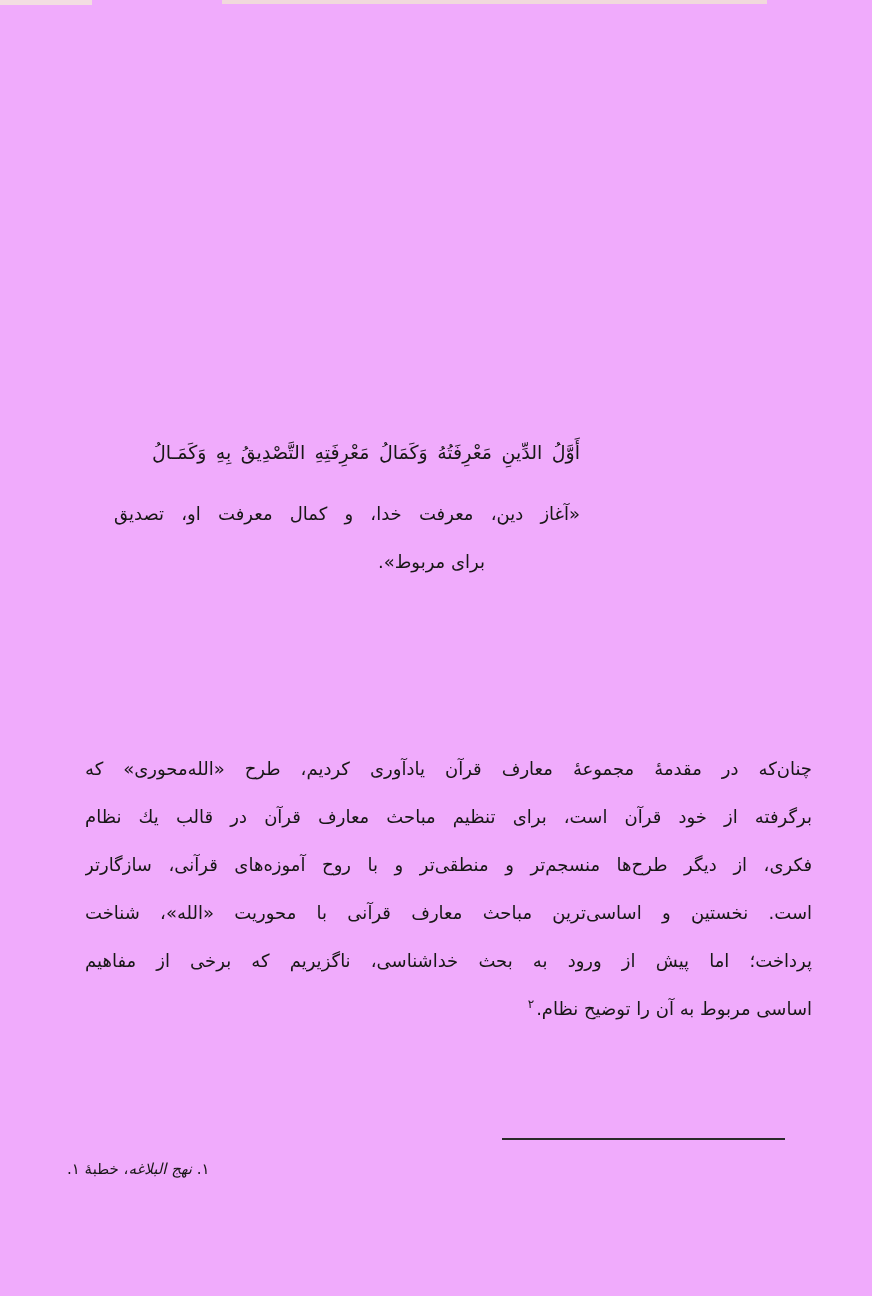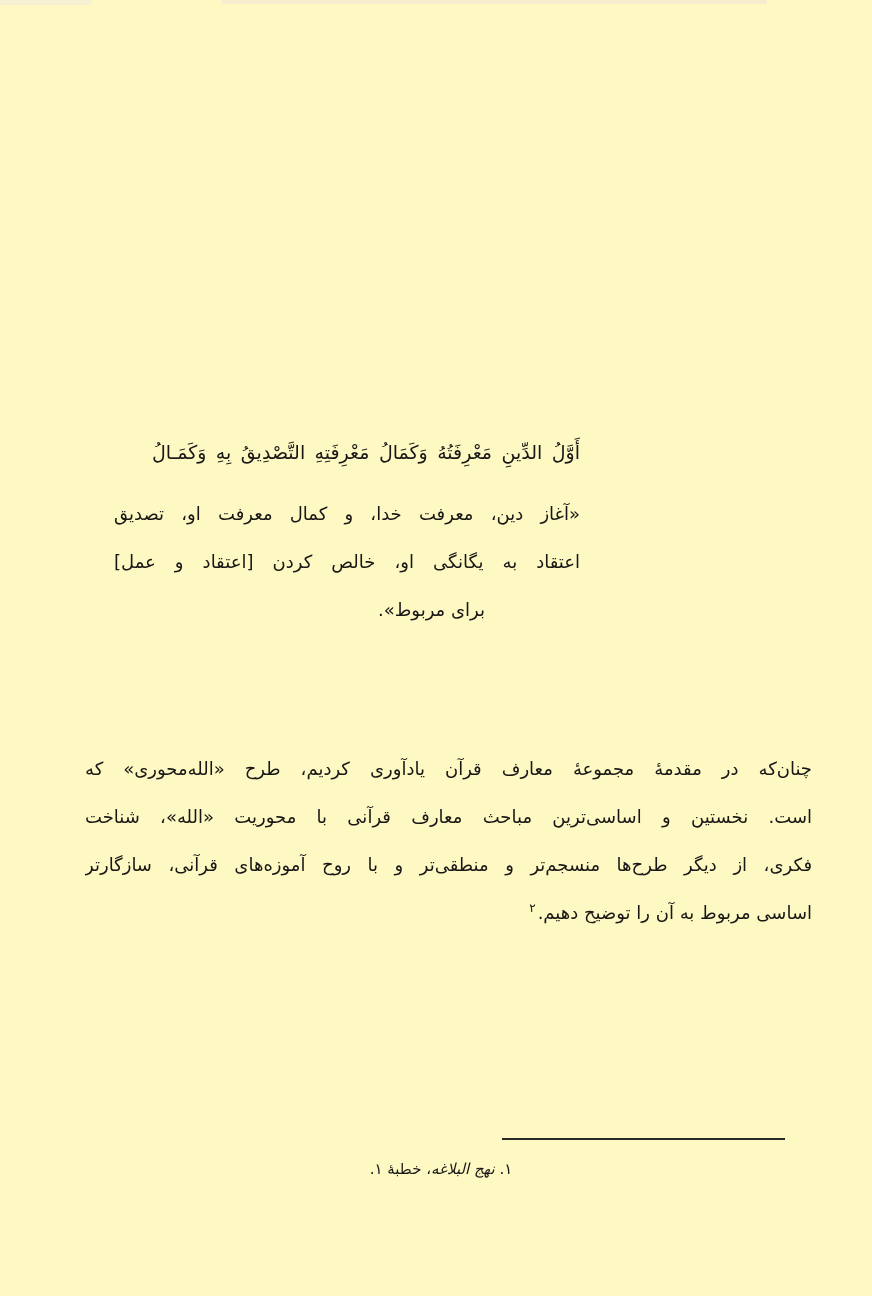--- a/index.html
+++ b/index.html
@@ -4,21 +4,21 @@
 <style>
   html, body {
     margin: 0;
     padding: 0;
     background: #ffffff;
   }
   .page {
     position: relative;
     width: 872px;
     height: 1296px;
-    background: #fef9c3;
+    background: #f0abfc;
     overflow: hidden;
     font-family: "DejaVu Sans", sans-serif;
     color: #181716;
     direction: rtl;
   }
   
   .artifact-top-mid {
     position: absolute; top: 0; left: 222px; width: 545px; height: 4px;
     background: #f1e8d2; opacity: .75;
   }
@@ -94,21 +94,21 @@
   }
   .footnotes {
     position: absolute;
     top: 1150px;
     right: 57px;
     width: 748px;
   }
   .footnote-line {
     font-size: 15px;
     line-height: 39px;
-    text-align: center;
+    text-align: left;
     white-space: nowrap;
     overflow: hidden;
   }
   .fn-source-title { font-style: italic; }
 </style>
 </head>
 <body>
 
 <div class="page">
 
@@ -116,31 +116,32 @@
   <div class="artifact-top-left"></div>
 
   <div class="quote-block">
     <div class="arabic-group">
       <div class="arabic-line">
         <span>أَوَّلُ الدِّينِ مَعْرِفَتُهُ وَكَمَالُ مَعْرِفَتِهِ التَّصْدِيقُ بِهِ وَكَمَـالُ</span>
       </div>
     </div>
     <div class="translation-group">
       <div class="trans-line">«آغاز دين، معرفت خدا، و كمال معرفت او، تصديق</div>
-      <div class="trans-line">اعتقاد به يگانگى او، خالص كردن [اعتقاد و عمل]</div>
       <div class="trans-line last-line">براى مربوط».</div>
     </div>
   </div>
 
   <div class="body-block">
     <div class="body-line">چنان‌كه در مقدمهٔ مجموعهٔ معارف قرآن يادآورى كرديم، طرح «الله‌محورى» كه</div>
+    <div class="body-line">برگرفته از خود قرآن است، براى تنظيم مباحث معارف قرآن در قالب يك نظام</div>
+    <div class="body-line">فكرى، از ديگر طرح‌ها منسجم‌تر و منطقى‌تر و با روح آموزه‌هاى قرآنى، سازگارتر</div>
     <div class="body-line">است. نخستين و اساسى‌ترين مباحث معارف قرآنى با محوريت «الله»، شناخت</div>
-    <div class="body-line">فكرى، از ديگر طرح‌ها منسجم‌تر و منطقى‌تر و با روح آموزه‌هاى قرآنى، سازگارتر</div>
+    <div class="body-line">پرداخت؛ اما پيش از ورود به بحث خداشناسى، ناگزيريم كه برخى از مفاهيم</div>
     <div class="body-line last-line">
-      <span>اساسى مربوط به آن را توضيح دهيم.</span><sup class="fn-ref">۲</sup>
+      <span>اساسى مربوط به آن را توضيح نظام.</span><sup class="fn-ref">۲</sup>
     </div>
   </div>
 
   <div class="footnote-rule"></div>
 
   <div class="footnotes">
     <div class="footnote-line">
       <span>۱. </span><span class="fn-source-title">نهج البلاغه</span><span>، خطبهٔ ۱.</span>
     </div>
   </div>

